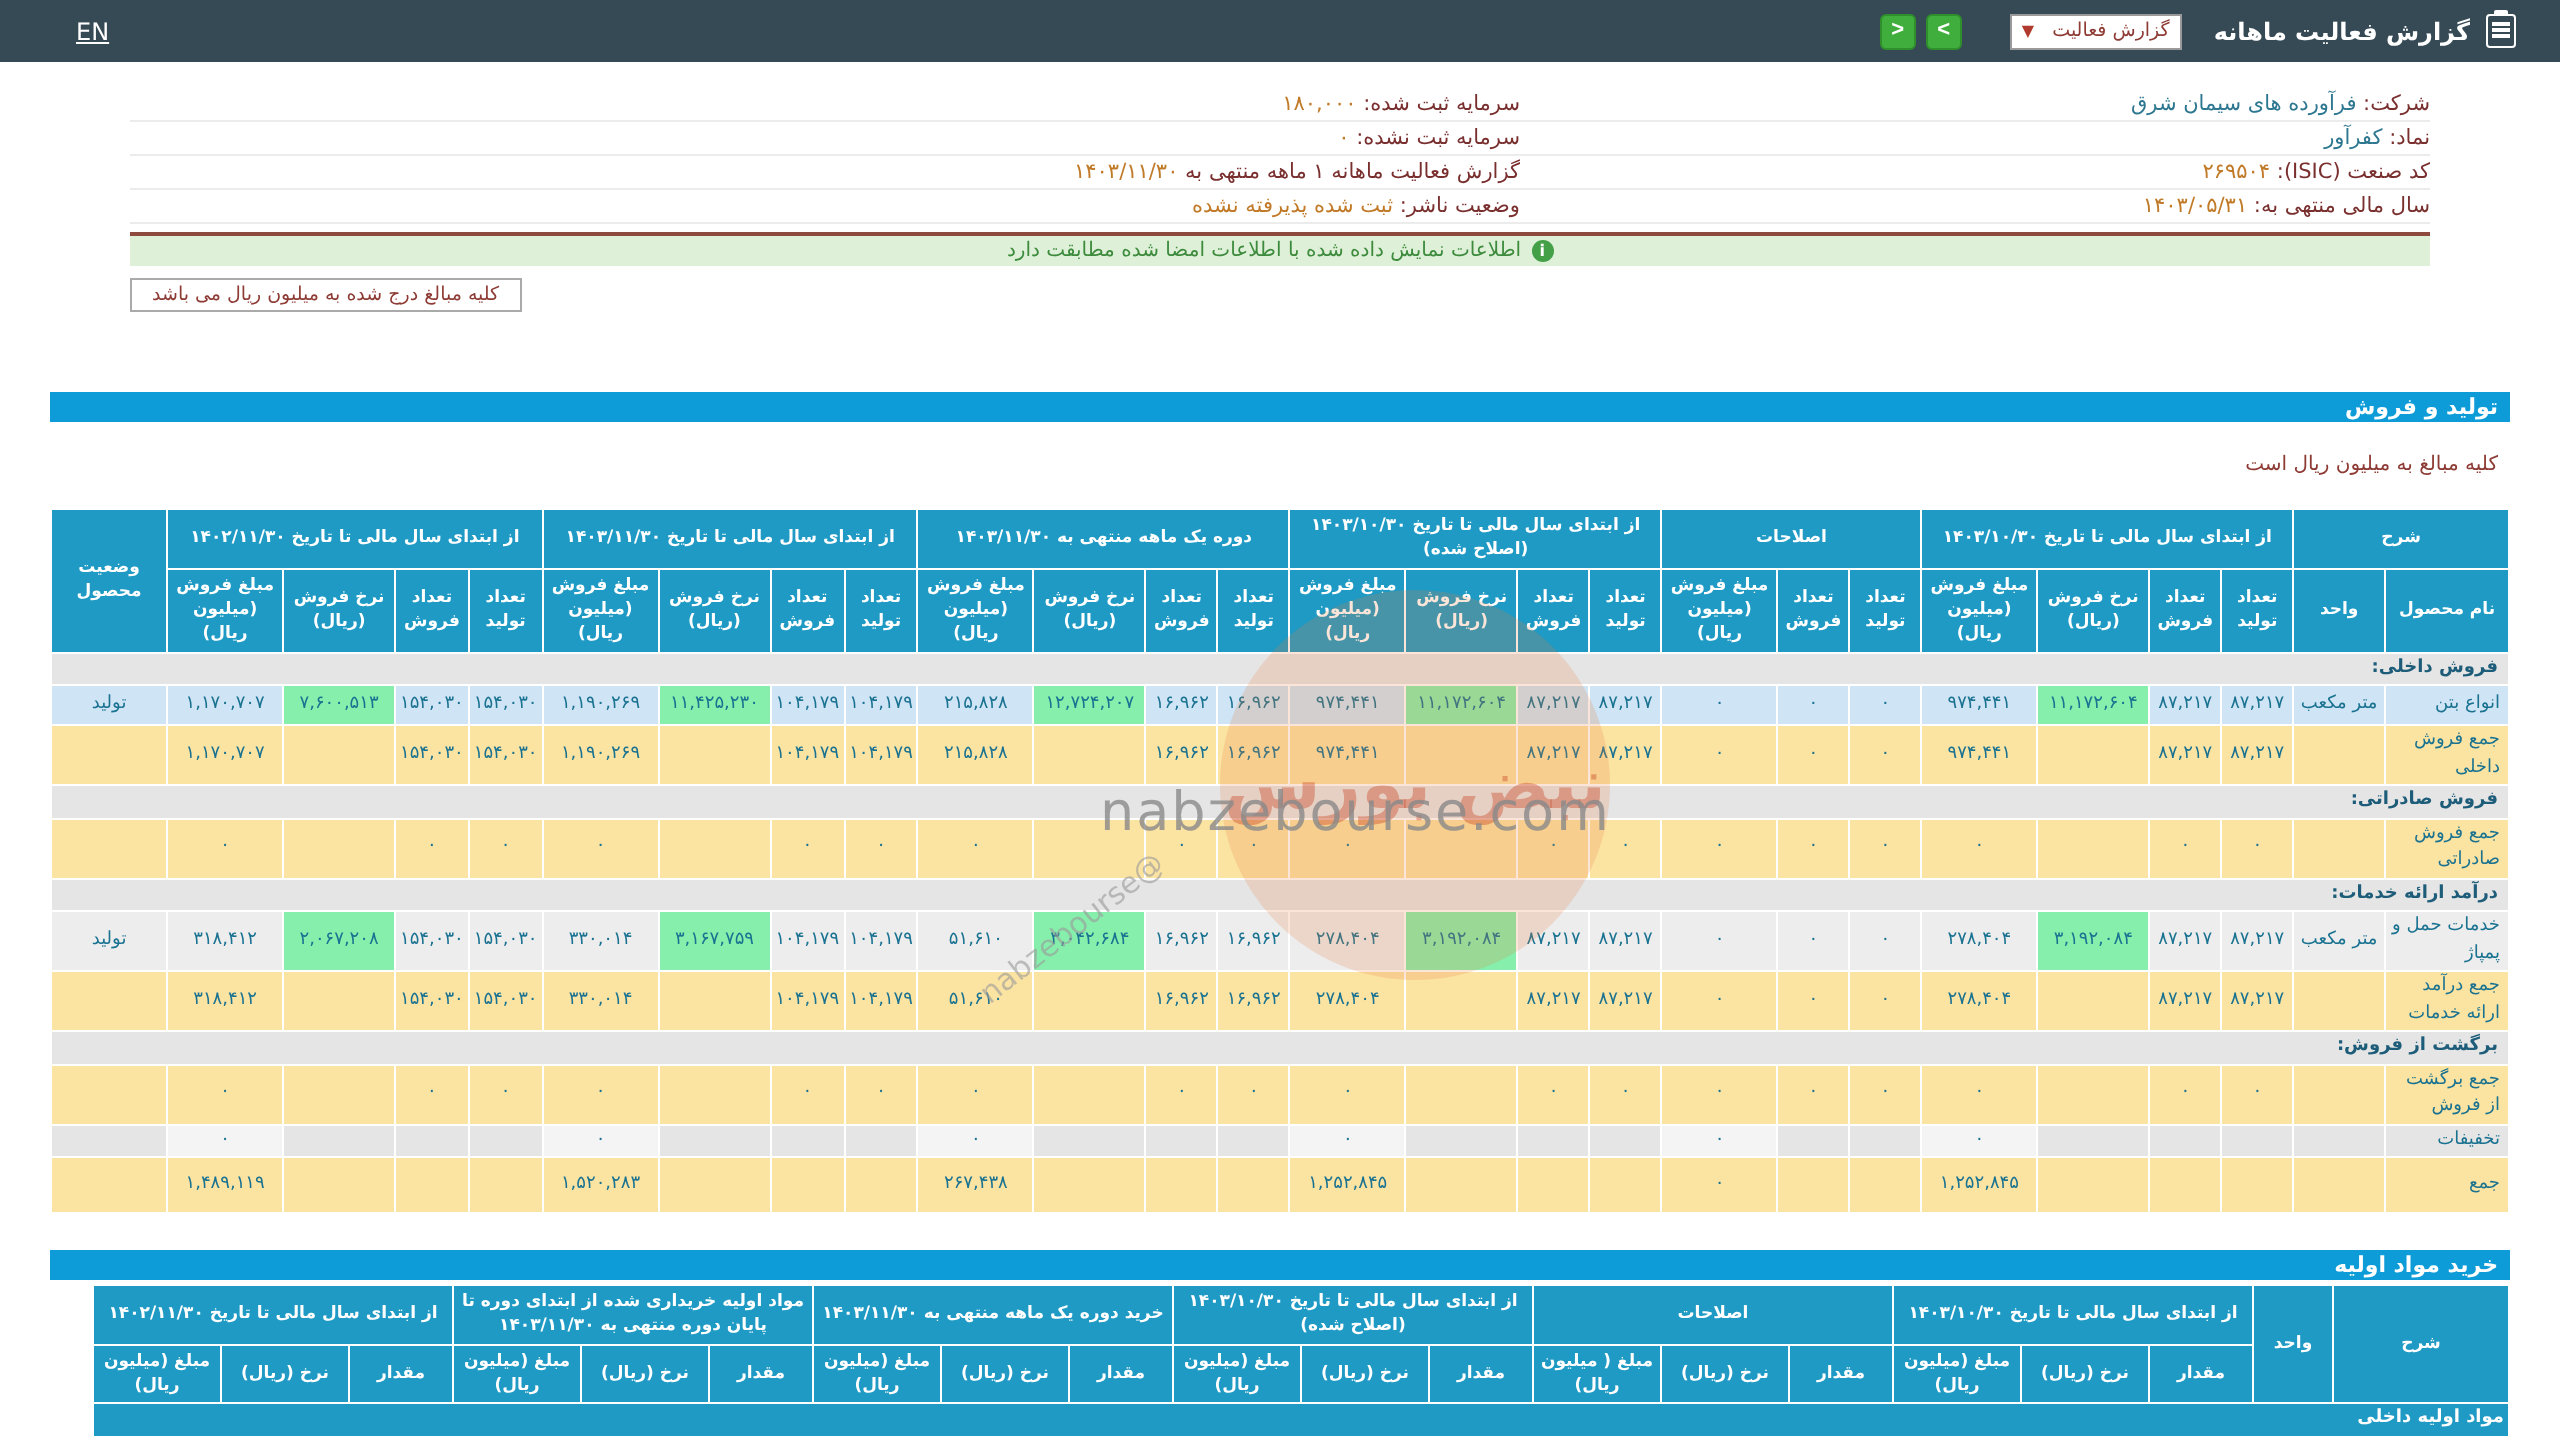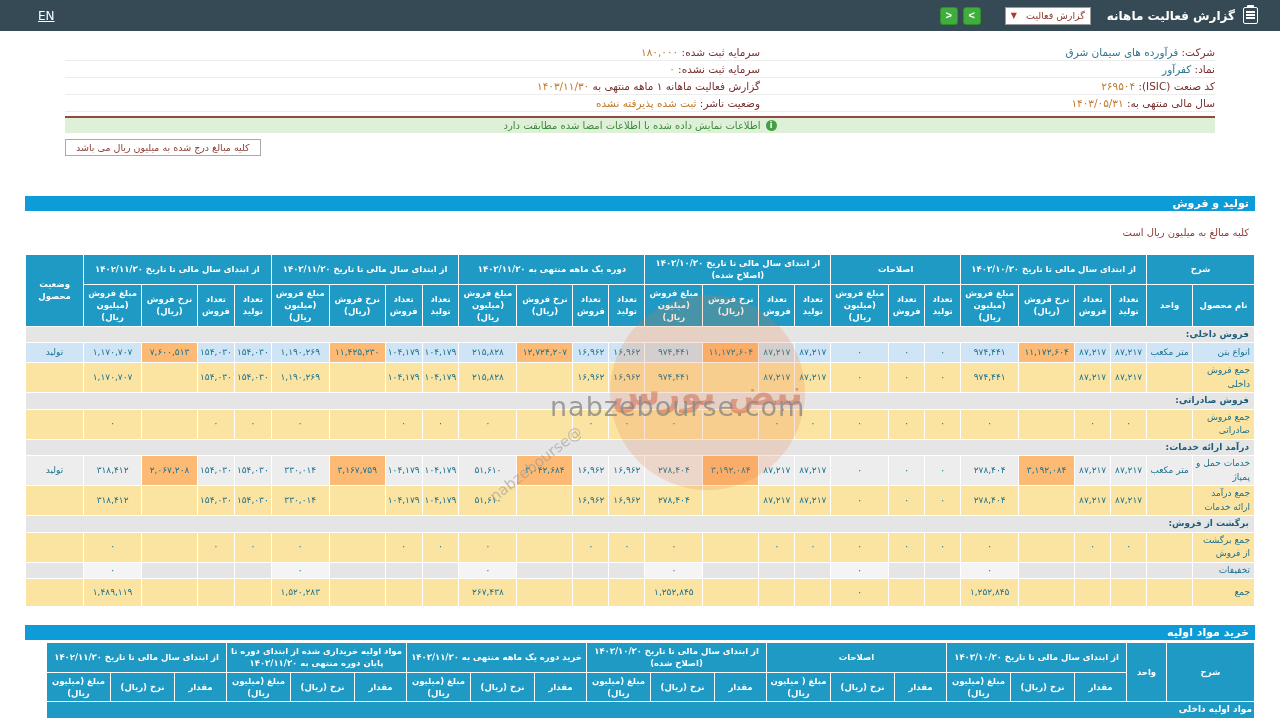--- a/index.html
+++ b/index.html
@@ -64,21 +64,21 @@
             padding:2px 1px; font-size:8.5px; line-height:1.45; }
   .rpt td { border:1px solid #e0e0e0; padding:1px 2px; text-align:center;
             vertical-align:middle; background:#fff; line-height:1.5; }
   .rpt td.lbl { text-align:right; padding-right:4px; }
   .rpt tr.blue td { background:#cfe4f4; border-color:#fff; }
   .rpt tr.light td { background:#ededed; border-color:#fff; }
   .rpt tr.sum td { background:#fbe3a2; border-color:#fff; }
   .rpt tr.gray td, .rpt tr.disc td { background:#e5e5e5; border-color:#fff; height:12px; }
   .rpt tr.disc td.amt { background:#f4f4f4; }
   .rpt td.grp { text-align:right; font-weight:bold; color:#1d5d79; padding-right:5px; }
-  .rpt tr.data td.rate { background:#fdba74; }
+  .rpt tr.data td.rate { background:#86efac; }
   .rpt tr.data td { height:20px; }
   .rpt tr.sum td { height:28px; }
   .rpt tr.hdrband td { background:#1e9ac4; color:#fff; font-weight:bold;
             text-align:right; border-color:#fff; height:12px; }
 
   
   .wm { position:absolute; top:295px; left:480px; width:400px; height:230px;
         pointer-events:none; z-index:5; }
   .wm-circle { position:absolute; left:130px; top:0; width:195px; height:195px;
         border-radius:50%; background:rgba(233,126,61,0.20); display:flex;

